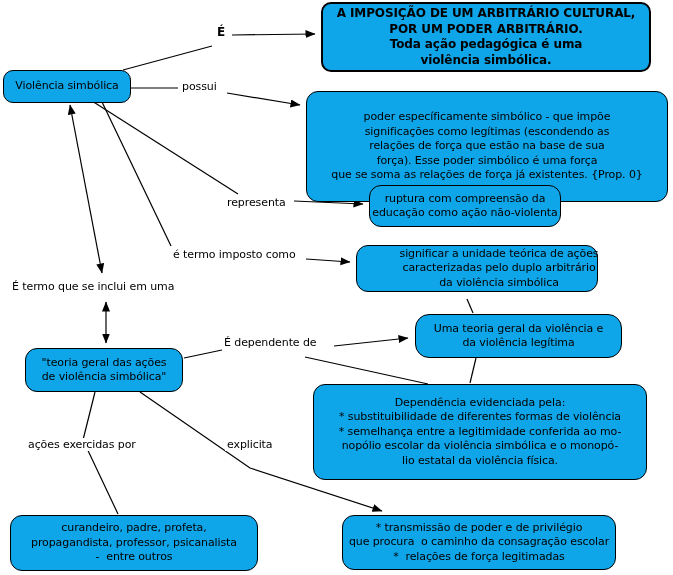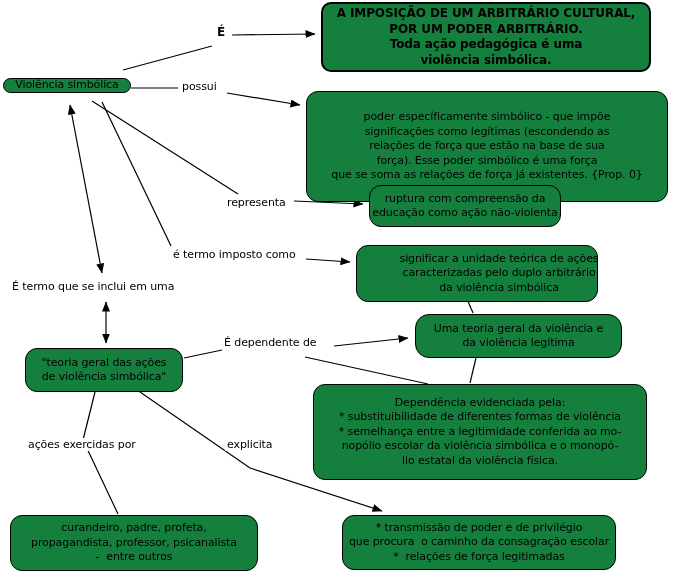--- a/index.html
+++ b/index.html
@@ -8,21 +8,21 @@
     width:673px;height:575px;
     background:#ffffff;
     font-family:"DejaVu Sans","Liberation Sans",sans-serif;
     color:#000;
     overflow:hidden;
   }
   #wires{position:absolute;left:0;top:0;width:673px;height:575px;}
   .node{
     position:absolute;
     box-sizing:border-box;
-    background:#15803d;
+    background:#0ea5e9;
     border:1px solid #000;
     border-radius:12px;
     display:flex;align-items:center;justify-content:center;
     text-align:center;
     font-size:11px;line-height:14.5px;
     letter-spacing:-0.1px;
     white-space:pre;
   }
   .node.bold{font-weight:bold;font-size:12px;line-height:15.5px;border-width:2px;border-radius:10px;}
   .link-label{
@@ -69,37 +69,37 @@
 
   <div class="link-label bold" style="left:215px;top:26px;">É</div>
   <div class="link-label" style="left:180px;top:80px;">possui</div>
   <div class="link-label" style="left:225px;top:196px;">representa</div>
   <div class="link-label" style="left:171px;top:248px;">é termo imposto como</div>
   <div class="link-label" style="left:10px;top:280px;">É termo que se inclui em uma</div>
   <div class="link-label" style="left:222px;top:336px;">É dependente de</div>
   <div class="link-label" style="left:26px;top:438px;">ações exercidas por</div>
   <div class="link-label" style="left:225px;top:438px;text-align:center;">explicita</div>
 
-  <div class="node" style="left:3px;top:78px;width:128px;height:15px;border-radius:10px;">Violência simbólica</div>
+  <div class="node" style="left:3px;top:70px;width:128px;height:33px;border-radius:10px;">Violência simbólica</div>
 
   <div class="node bold" style="left:321px;top:2px;width:330px;height:70px;">A IMPOSIÇÃO DE UM ARBITRÁRIO CULTURAL,
 POR UM PODER ARBITRÁRIO.
 Toda ação pedagógica é uma
 violência simbólica.</div>
 
   <div class="node" style="left:306px;top:91px;width:362px;height:111px;">poder específicamente simbólico - que impõe
 significações como legítimas (escondendo as
 relações de força que estão na base de sua
 força). Esse poder simbólico é uma força
 que se soma as relações de força já existentes. {Prop. 0}</div>
 
   <div class="node" style="left:369px;top:185px;width:192px;height:42px;">ruptura com compreensão da
 educação como ação não-violenta</div>
 
-  <div class="node" style="left:356px;top:245px;width:242px;height:57px;padding-left:44px;">significar a unidade teórica de ações
+  <div class="node" style="left:356px;top:245px;width:242px;height:47px;padding-left:44px;">significar a unidade teórica de ações
 caracterizadas pelo duplo arbitrário
 da violência simbólica</div>
 
   <div class="node" style="left:415px;top:314px;width:207px;height:44px;border-radius:14px;">Uma teoria geral da violência e
 da violência legítima</div>
 
   <div class="node" style="left:313px;top:384px;width:334px;height:96px;">Dependência evidenciada pela:
 * substituibilidade de diferentes formas de violência
 * semelhança entre a legitimidade conferida ao mo-
 nopólio escolar da violência simbólica e o monopó-

